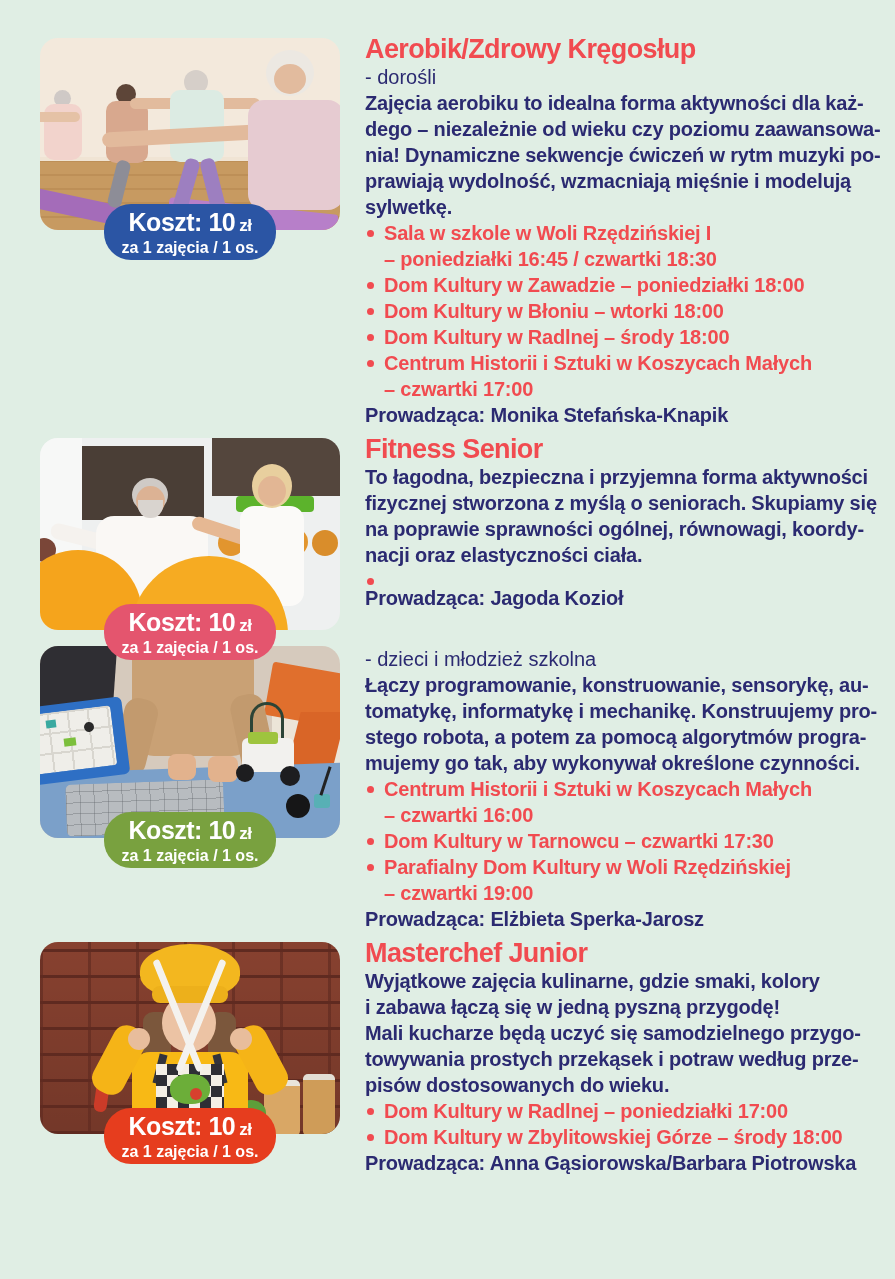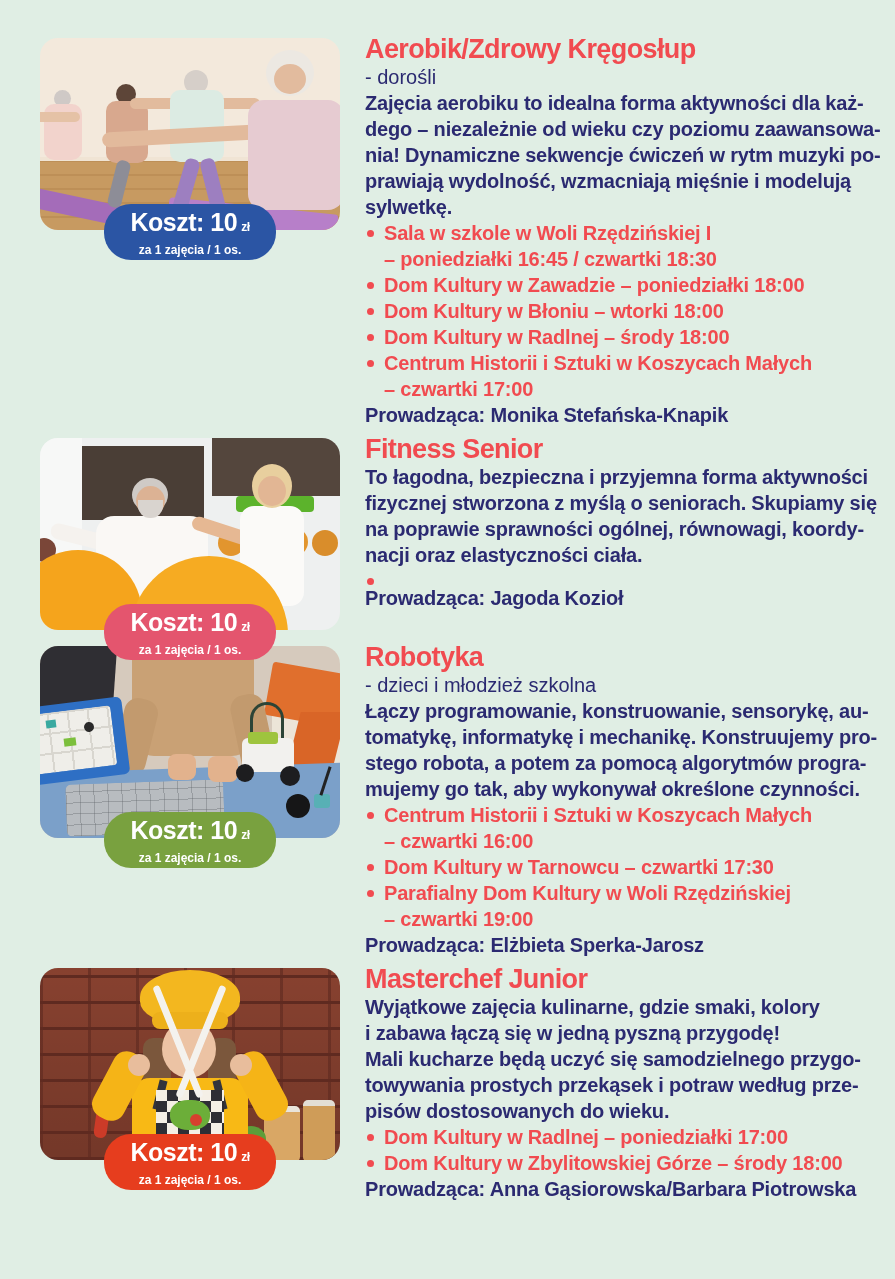--- a/index.html
+++ b/index.html
@@ -25,22 +25,22 @@
     position:relative; width:300px; height:192px;
     border-radius:18px; overflow:hidden;
   }
   .badge {
     position:absolute; left:50%; transform:translateX(-50%);
     top:166px; width:172px; height:56px;
     border-radius:27px; color:#fff; text-align:center;
     padding-top:6px; z-index:5;
   }
   .badge-l1 { font-weight:bold; font-size:25px; line-height:25px; letter-spacing:-0.5px; }
-  .badge-l1 .unit { font-size:12px; margin-left:4px; }
-  .badge-l2 { font-weight:bold; font-size:12px; line-height:20px; }
+  .badge-l1 .unit { font-size:17px; margin-left:4px; }
+  .badge-l2 { font-weight:bold; font-size:16px; line-height:20px; }
 
   
   .right-col { flex:1; padding-left:25px; max-width:545px; }
   .act-title {
     color:#f14b50; font-size:27px; font-weight:bold;
     letter-spacing:-0.6px; line-height:30px; margin-top:-4px;
   }
   .act-subtitle { color:#2b2a71; font-size:20px; font-weight:normal; line-height:26px; }
   .act-body {
     color:#2b2a71; font-size:20px; font-weight:bold;
@@ -320,21 +320,20 @@
         <div class="sh wheel3"></div>
         <div class="sh cam"></div>
         <div class="sh ant"></div>
       </div>
       <div class="badge" style="background: rgb(121, 161, 63);">
         <div class="badge-l1"><span>Koszt: 10</span><span class="unit">zł</span></div>
         <div class="badge-l2">za 1 zajęcia / 1 os.</div>
       </div>
     </div>
     <div class="right-col">
-      <h2 class="act-title">Robotyka</h2>
       <div class="act-subtitle">- dzieci i młodzież szkolna</div>
       <p class="act-body">Łączy programowanie, konstruowanie, sensorykę, au-
 tomatykę, informatykę i mechanikę. Konstruujemy pro-
 stego robota, a potem za pomocą algorytmów progra-
 mujemy go tak, aby wykonywał określone czynności.</p>
       <ul class="loc-list">
         <li class="loc-item">
             <span class="dot"></span>
             <span class="loc-text">Centrum Historii i Sztuki w Koszycach Małych
 – czwartki 16:00</span>

